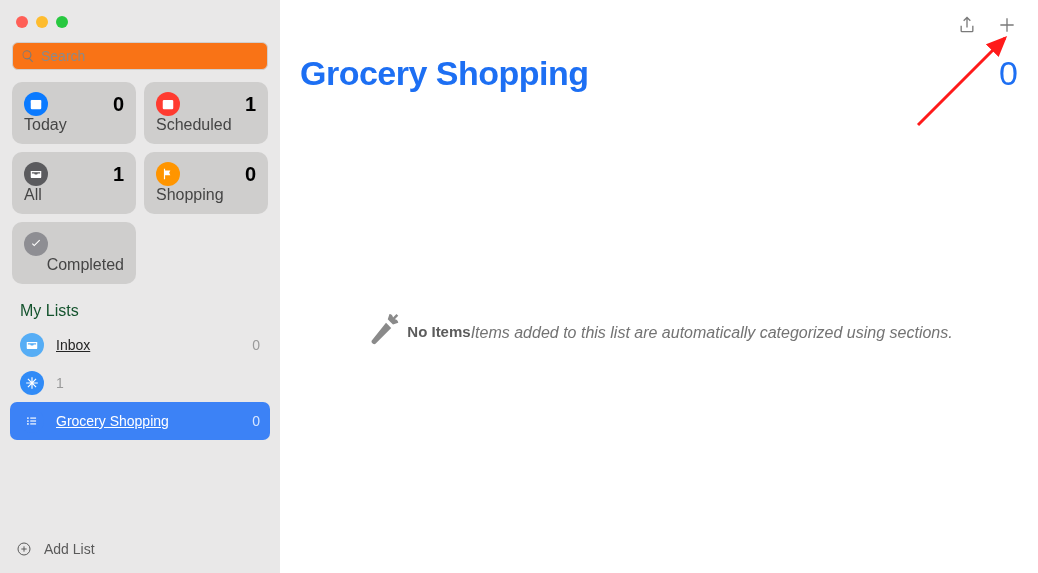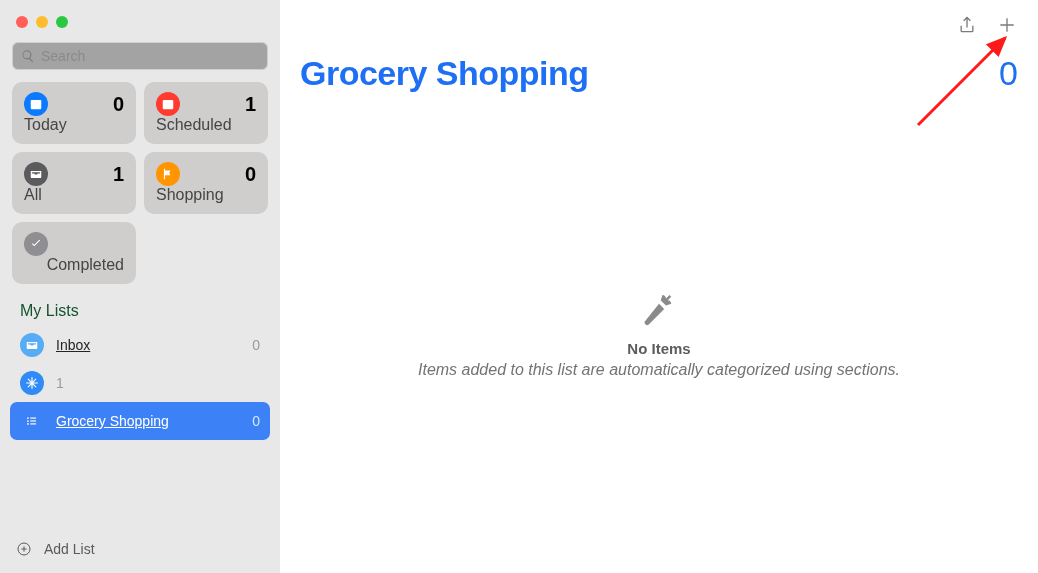--- a/index.html
+++ b/index.html
@@ -7,21 +7,21 @@
   body { display: flex; background: #fff; }
 
   
   .sidebar { width: 280px; height: 100%; background: #e9e8e8; display: flex; flex-direction: column; padding: 10px; position: relative; }
   .traffic { display: flex; gap: 8px; padding: 6px 6px 14px 6px; }
   .traffic span { width: 12px; height: 12px; border-radius: 50%; display: inline-block; }
   .t-red { background: #ff5f57; }
   .t-yellow { background: #febc2e; }
   .t-green { background: #28c840; }
 
-  .search { display: flex; align-items: center; background: #a3a3a3; border: 1px solid #d0cfce; border-radius: 6px; padding: 5px 8px; margin: 0 2px 12px 2px; }
+  .search { display: flex; align-items: center; background: #f97316; border: 1px solid #d0cfce; border-radius: 6px; padding: 5px 8px; margin: 0 2px 12px 2px; }
   .search svg { width: 14px; height: 14px; fill: #7a7a7a; margin-right: 6px; flex: none; }
   .search input { border: none; background: transparent; outline: none; font-size: 14px; color: #333; width: 100%; }
   .search input::placeholder { color: #8a8a8a; }
 
   .smart-grid { display: grid; grid-template-columns: 1fr 1fr; gap: 8px; padding: 0 2px; }
   .smart { background: #cfcecd; border-radius: 10px; padding: 10px 12px; cursor: pointer; }
   .smart-top { display: flex; justify-content: space-between; align-items: center; }
   .smart .count { font-size: 20px; font-weight: 700; color: #000; }
   .smart .label { font-size: 16px; font-weight: 500; color: #454545; margin-top: 0; }
   .smart.completed-row { grid-column: span 1; text-align: right; }
@@ -53,21 +53,21 @@
   
   .main { flex: 1; position: relative; background: #fff; display: flex; flex-direction: column; }
   .toolbar { display: flex; justify-content: flex-end; gap: 18px; padding: 14px 20px 0 20px; }
   .toolbar .icon-btn { width: 22px; height: 22px; display: flex; align-items: center; justify-content: center; cursor: pointer; }
   .toolbar svg { width: 20px; height: 20px; stroke: #7a7a7a; fill: none; stroke-width: 1.6; }
 
   .title-row { display: flex; justify-content: space-between; align-items: baseline; padding: 18px 20px 0 20px; }
   .title-row h1 { font-size: 34px; font-weight: 800; color: #1d6ff3; letter-spacing: -0.5px; }
   .title-row .big-count { font-size: 34px; font-weight: 400; color: #1d6ff3; }
 
-  .empty { flex: 1; display: flex; flex-direction: column; align-items: center; justify-content: center; color: #8a8a8a; }
+  .empty { flex: 1; display: flex; flex-direction: row; align-items: center; justify-content: center; color: #8a8a8a; }
   .empty svg { width: 42px; height: 42px; fill: #8a8a8a; margin-bottom: 10px; }
   .empty .h { font-size: 15px; font-weight: 700; color: #5c5c5c; margin-bottom: 4px; }
   .empty .s { font-size: 16px; color: #737373; font-style: italic; }
 
   
   .arrow-annot { position: absolute; right: 15px; top: 30px; pointer-events: none; }
 </style>
 </head>
 <body>
 

